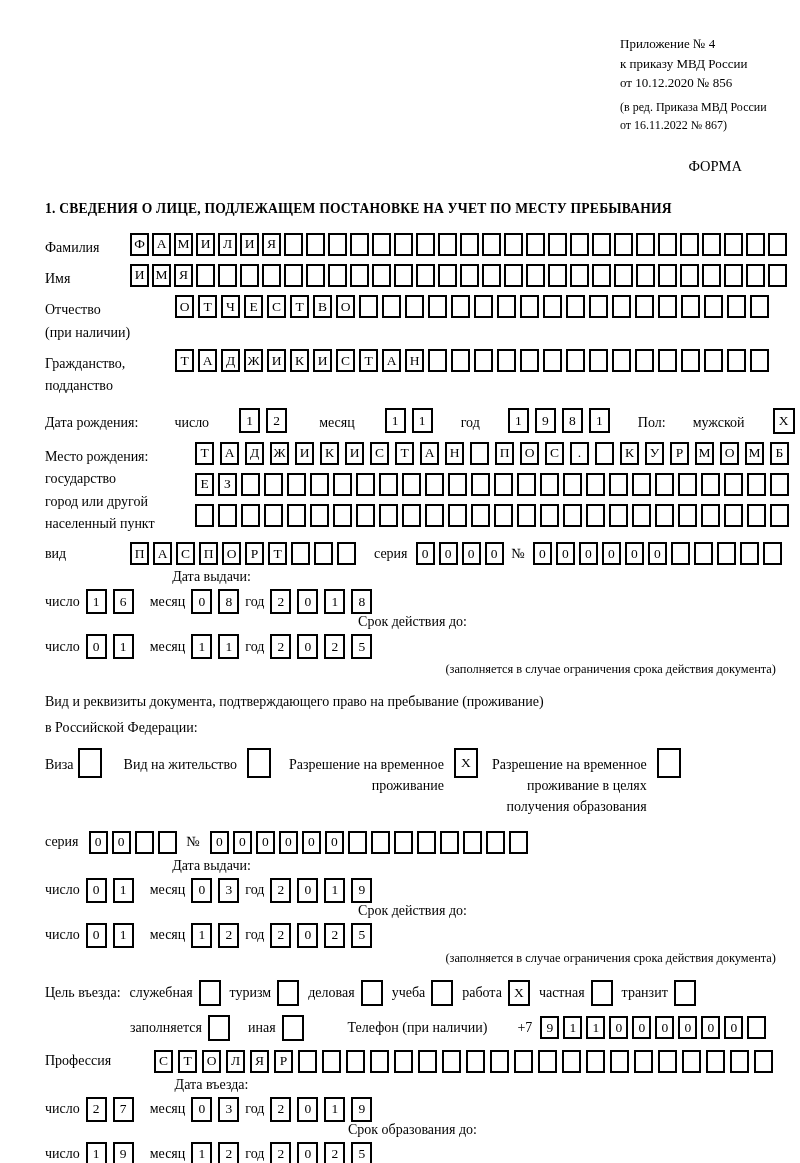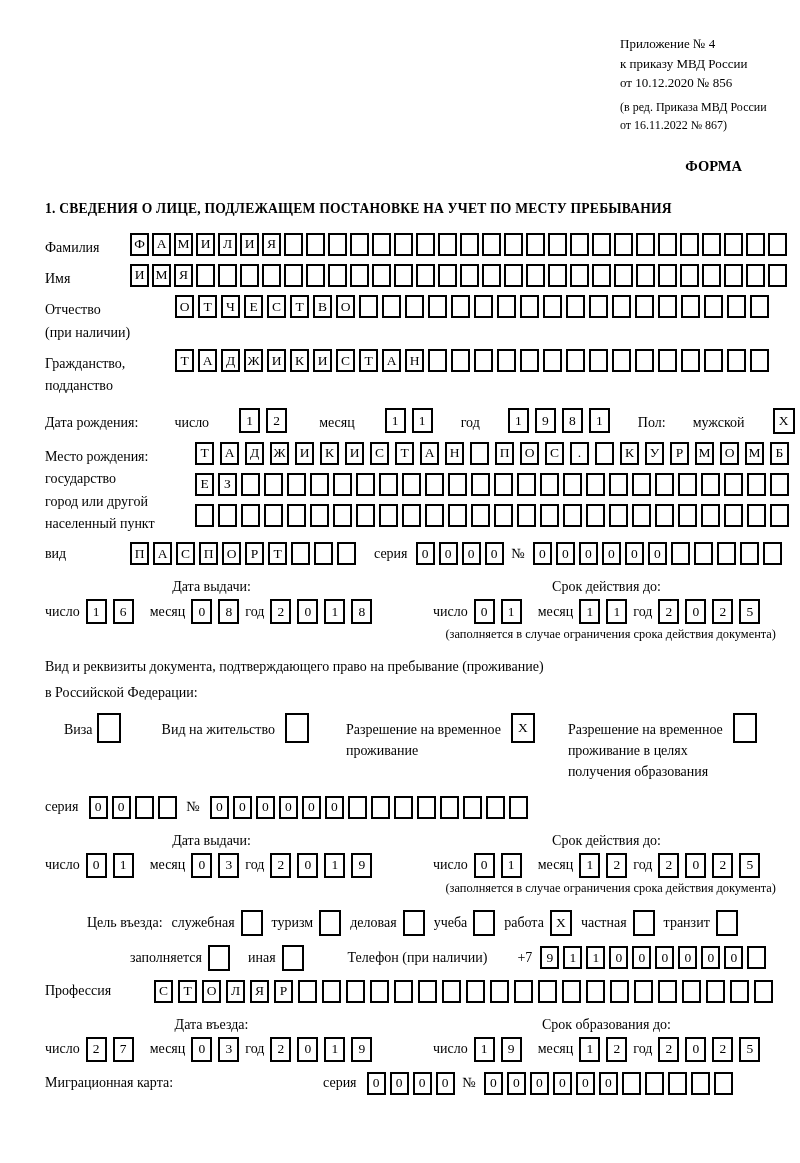--- a/index.html
+++ b/index.html
@@ -10,21 +10,21 @@
     font-family:"Liberation Serif","DejaVu Serif",serif;
     font-size:14px;
   }
   .page { padding:34px 20px 0 45px; position:relative; }
 
   .ml { white-space:pre-line; }
 
   .refblock { margin-left:575px; font-size:13px; line-height:1.5; }
   .refblock .edition { font-size:12px; margin-top:5px; }
 
-  .forma { text-align:right; padding-right:38px; font-weight:bold; font-size:14.5px; margin-top:24px; }
+  .forma { text-align:right; padding-right:38px; font-weight:normal; font-size:14.5px; margin-top:24px; }
 
   .title { text-align:center; font-weight:bold; font-size:15px; line-height:1.65; margin-top:16px; }
   .blankline { display:inline-block; width:55px; border-bottom:2px solid #000; vertical-align:baseline; margin-left:10px; }
 
   .sect { font-weight:bold; font-size:13.6px; margin-top:26px; letter-spacing:0.2px; }
 
   .row { display:flex; align-items:flex-start; margin-top:5px; }
   .label { flex:none; padding-top:4px; line-height:1.6; }
   .w85 { width:85px; } .w130 { width:130px; } .w150 { width:150px; }
   .w109 { width:109px; }
@@ -41,39 +41,39 @@
   .date .cell { width:21px; height:25px; margin-right:6px; }
   .chk .cell { width:22px; height:26px; margin-right:0; }
   .bigchk .cell { width:24px; height:30px; margin-right:0; }
 
   .stack > .cellrow { margin-bottom:8px; }
 
   .docheading { text-align:center; font-weight:bold; font-size:13.8px; margin-top:12px; }
 
   .inlbl { flex:none; padding-top:4px; }
 
-  .dates { display:flex; margin-top:14px; }
+  .dates { display:flex; margin-top:4px;flex-direction:column; }
   .dcol.left { width:388px; flex:none; }
   .dcol.right { flex:1; }
   .dhead { text-align:center; margin-bottom:4px; }
   .dcol.left .dhead { padding-right:55px; }
   .drow { display:flex; align-items:center; }
   .dlbl { margin-right:6px; flex:none; }
   .dsp { margin-left:10px; }
   .note-right { text-align:right; padding-right:4px; font-size:12.4px; margin-top:3px; }
 
   .intro { margin-top:12px; line-height:1.8; }
 
   .opts { display:flex; align-items:flex-start; margin-top:8px; }
   .opt { display:flex; align-items:flex-start; }
-  .opt .olbl { padding-top:6px; line-height:1.5;margin-left:19px; }
-  .opt .center { text-align:left; }
+  .opt .olbl { padding-top:6px; line-height:1.5; }
+  .opt .center { text-align:right; }
   .opt .cellrow { margin-left:10px; }
 
-  .pline { display:flex; align-items:center; margin-top:14px;margin-left:42px; }
+  .pline { display:flex; align-items:center; margin-top:14px; }
   .pitem { display:flex; align-items:center; margin-left:9px; }
   .pitem .plbl { margin-right:6px; }
 </style>
 </head>
 <body>
 
 <div class="page">
 
   <div class="refblock">
     <div class="ml">Приложение № 4

